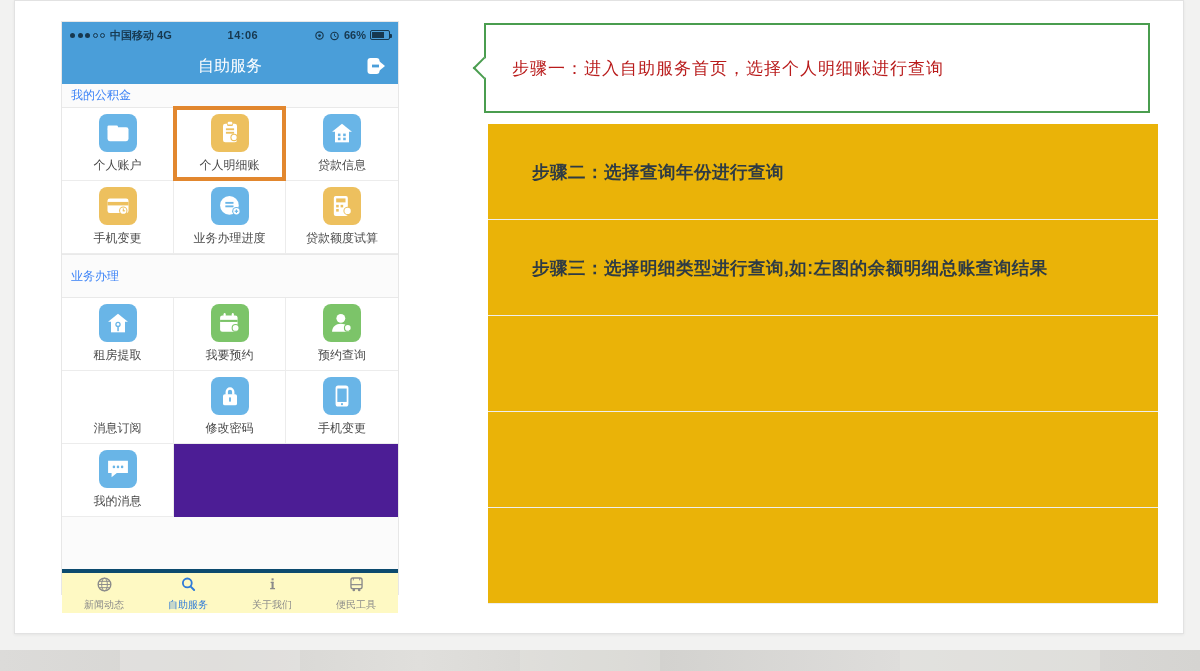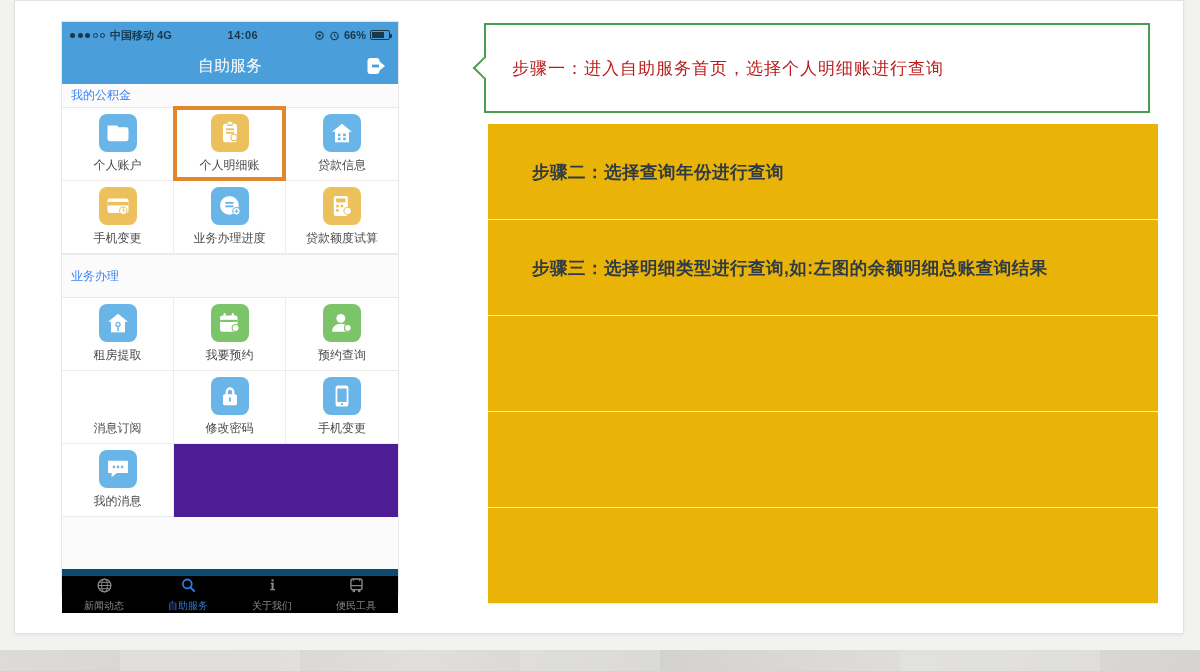--- a/index.html
+++ b/index.html
@@ -49,21 +49,21 @@
   .tile-icon { width:38px; height:38px; border-radius:8px; display:flex; align-items:center; justify-content:center; }
   .tile-icon svg { width:28px; height:28px; fill:#fff; }
   .tile-icon svg .d { fill:var(--tc); }
   .tile-icon.ghost { background:transparent; }
   .tile-label { margin-top:5px; font-size:12px; color:#4a4a4a; }
   .hl-box { position:absolute; left:-1px; right:-1px; top:-2px; bottom:-1px;
     border:4px solid #e2872e; pointer-events:none; z-index:5; }
 
   .p-filler { height:52px; background:#fbfbfb; }
 
-  .p-tabbar { height:44px; background:#000000; border-top:7px solid #0c4a6e;
+  .p-tabbar { height:44px; background:#fef9c3; border-top:4px solid #0c4a6e;
     display:flex; align-items:stretch; }
   .tab { flex:1; display:flex; flex-direction:column; align-items:center; justify-content:center;
     color:#8a8a8a; cursor:pointer; gap:1px; }
   .tab svg { width:19px; height:19px; }
   .tab-label { font-size:10px; }
   .tab.active { color:#2f7bd8; }
 
   
   .callout { position:absolute; left:469px; top:22px; width:666px; height:90px;
     border:2px solid #4a9d4f; background:#fff; display:flex; align-items:center;

